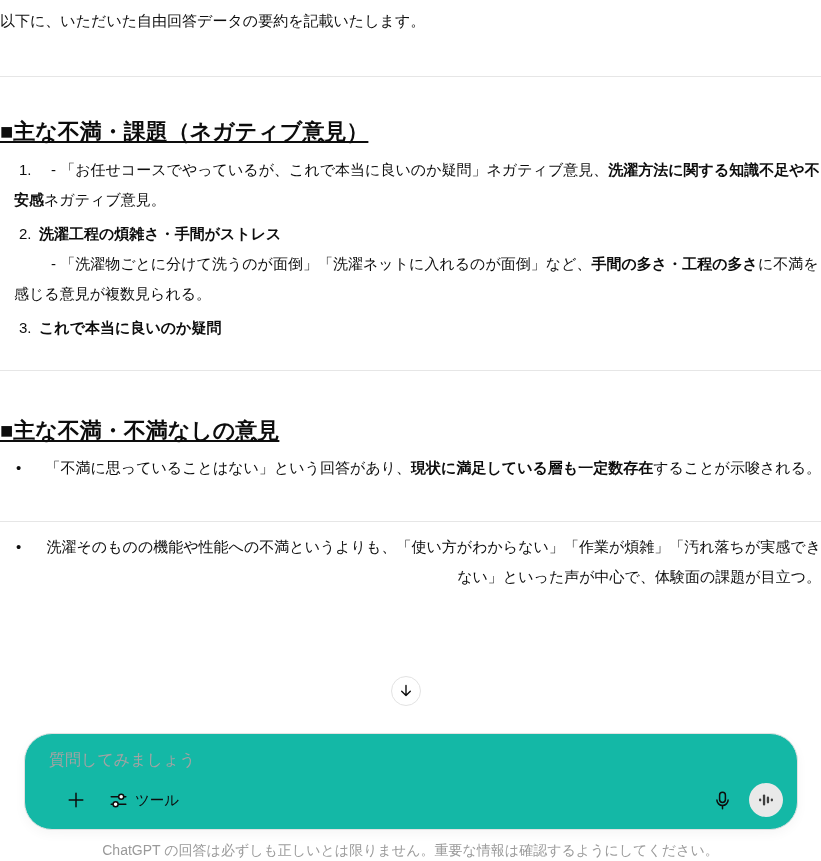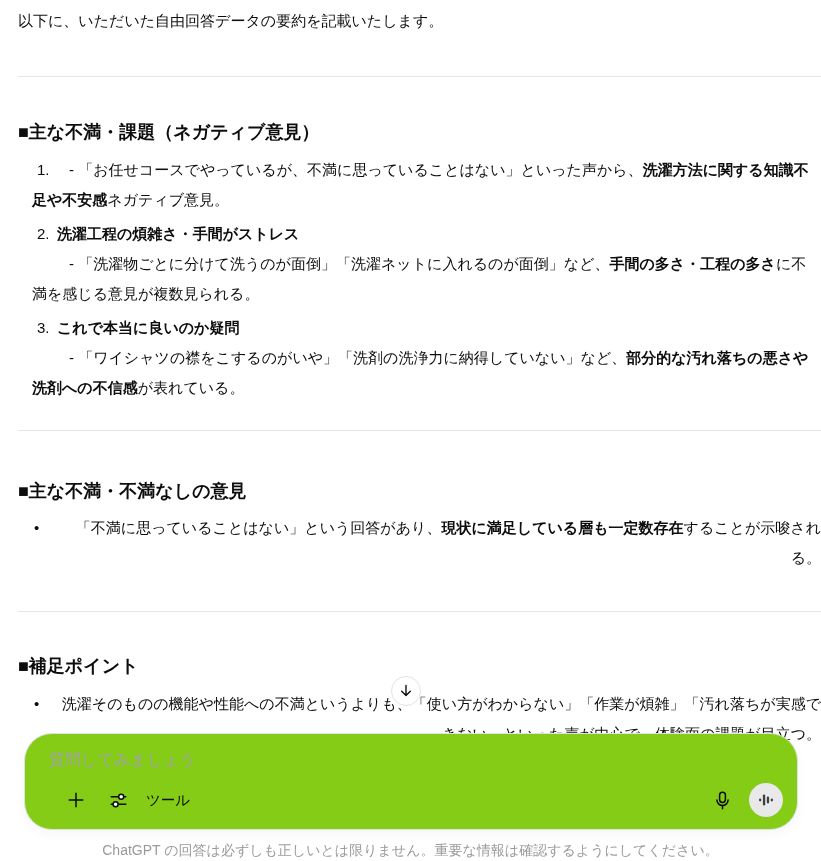--- a/index.html
+++ b/index.html
@@ -5,32 +5,32 @@
   html, body { margin: 0; padding: 0; }
   body {
     width: 821px; height: 861px;
     background: #ffffff;
     color: #0d0d0d;
     font-family: "Liberation Sans", sans-serif;
     font-size: 15px;
     overflow: hidden;
     position: relative;
   }
-  .content { padding: 0 0; margin-left: 18px; }
+  .content { padding: 0 0; }
 
   .intro { margin: 8px 0 0 0; line-height: 26px; }
 
   hr.divider { border: none; border-top: 1px solid #e6e6e6; margin: 0; }
   #hr1 { margin-top: 42px; }
   #hr2 { margin-top: 27px; }
   #hr3 { margin-top: 38px; }
 
   h2.section-heading {
-    font-size: 18px; font-weight: 700;
-    line-height: 26px; margin: 0;
+    font-size: 22px; font-weight: 700;
+    line-height: 26px; margin: 0; text-decoration: underline;
   }
   #heading-negative { margin-top: 42px; }
   #heading-positive { margin-top: 47px; }
   #heading-supplement { margin-top: 41px; }
 
   ol.num-list { list-style: none; margin: 10px 0 0 0; padding: 0; }
   .oli { position: relative; padding-left: 39px; margin: 0 0 4px 0; }
   .oli .num { position: absolute; left: 19px; top: 0; line-height: 30px; }
   .oli .item-title { margin: 0; font-weight: 600; line-height: 30px; }
   .oli .quote { margin: 0 0 0 -25px; text-indent: 37px; line-height: 30px; }
@@ -53,21 +53,21 @@
     background: #ffffff;
     border: 1px solid #e3e3e3;
     display: flex; align-items: center; justify-content: center;
     cursor: pointer; padding: 0;
     z-index: 5;
   }
 
   .composer {
     position: absolute; left: 24px; top: 733px;
     width: 774px; height: 97px; box-sizing: border-box;
-    background: #84cc16;
+    background: #14b8a6;
     border: 1px solid #e2e2e2;
     border-radius: 28px;
     box-shadow: 0 4px 12px rgba(0,0,0,0.04);
     z-index: 10;
   }
   .composer textarea {
     position: absolute; left: 24px; top: 16px;
     width: 640px; height: 26px;
     border: none; outline: none; resize: none;
     background: transparent;
@@ -80,21 +80,21 @@
     height: 34px;
     display: flex; align-items: center;
   }
   .icon-btn {
     background: none; border: none; padding: 0; cursor: pointer;
     width: 34px; height: 34px;
     display: flex; align-items: center; justify-content: center;
   }
   .tools-btn {
     background: none; border: none; cursor: pointer;
-    display: flex; align-items: center; gap: 18px;
+    display: flex; align-items: center; gap: 7px;
     margin-left: 12px; padding: 0 4px;
     height: 34px;
     font-family: "Liberation Sans", sans-serif;
     font-size: 14.5px; color: #0d0d0d;
   }
   .mic-btn { margin-left: auto; }
   .voice-btn {
     width: 34px; height: 34px; margin-left: 10px;
     border: none; border-radius: 50%;
     background: #e9e9e9; cursor: pointer;
@@ -117,47 +117,45 @@
 
   <p class="intro">以下に、いただいた自由回答データの要約を記載いたします。</p>
 
   <hr class="divider" id="hr1">
 
   <h2 class="section-heading" id="heading-negative">■主な不満・課題（ネガティブ意見）</h2>
 
   <ol class="num-list">
     <li class="oli">
       <span class="num">1.</span>
-      <p class="quote"><span>- 「お任せコースでやっているが、不満に思っていることはない」といった声から、</span><strong>洗濯方法に関する知識不足や不安感</strong><span>ネガティブ意見。</span></p>
+      <p class="quote"><span>- 「お任せコースでやっているが、これで本当に良いのか疑問」ネガティブ意見、</span><strong>洗濯方法に関する知識不足や不安感</strong><span>ネガティブ意見。</span></p>
     </li>
     <li class="oli">
       <span class="num">2.</span>
       <p class="item-title">洗濯工程の煩雑さ・手間がストレス</p>
       <p class="quote"><span>- 「洗濯物ごとに分けて洗うのが面倒」「洗濯ネットに入れるのが面倒」など、</span><strong>手間の多さ・工程の多さ</strong><span>に不満を感じる意見が複数見られる。</span></p>
     </li>
     <li class="oli">
       <span class="num">3.</span>
       <p class="item-title">これで本当に良いのか疑問</p>
-      <p class="quote"><span>- 「ワイシャツの襟をこするのがいや」「洗剤の洗浄力に納得していない」など、</span><strong>部分的な汚れ落ちの悪さや洗剤への不信感</strong><span>が表れている。</span></p>
     </li>
   </ol>
 
   <hr class="divider" id="hr2">
 
   <h2 class="section-heading" id="heading-positive">■主な不満・不満なしの意見</h2>
 
   <ul class="bullet-list">
     <li class="uli">
       <p><span>「不満に思っていることはない」という回答があり、</span><strong>現状に満足している層も一定数存在</strong><span>することが示唆される。</span></p>
     </li>
   </ul>
 
   <hr class="divider" id="hr3">
 
-  <h2 class="section-heading" id="heading-supplement">■補足ポイント</h2>
 
   <ul class="bullet-list" id="supplement-list">
     <li class="uli">
       <p>洗濯そのものの機能や性能への不満というよりも、「使い方がわからない」「作業が煩雑」「汚れ落ちが実感できない」といった声が中心で、体験面の課題が目立つ。</p>
     </li>
   </ul>
 
 </div>
 
 <button class="scroll-btn">

